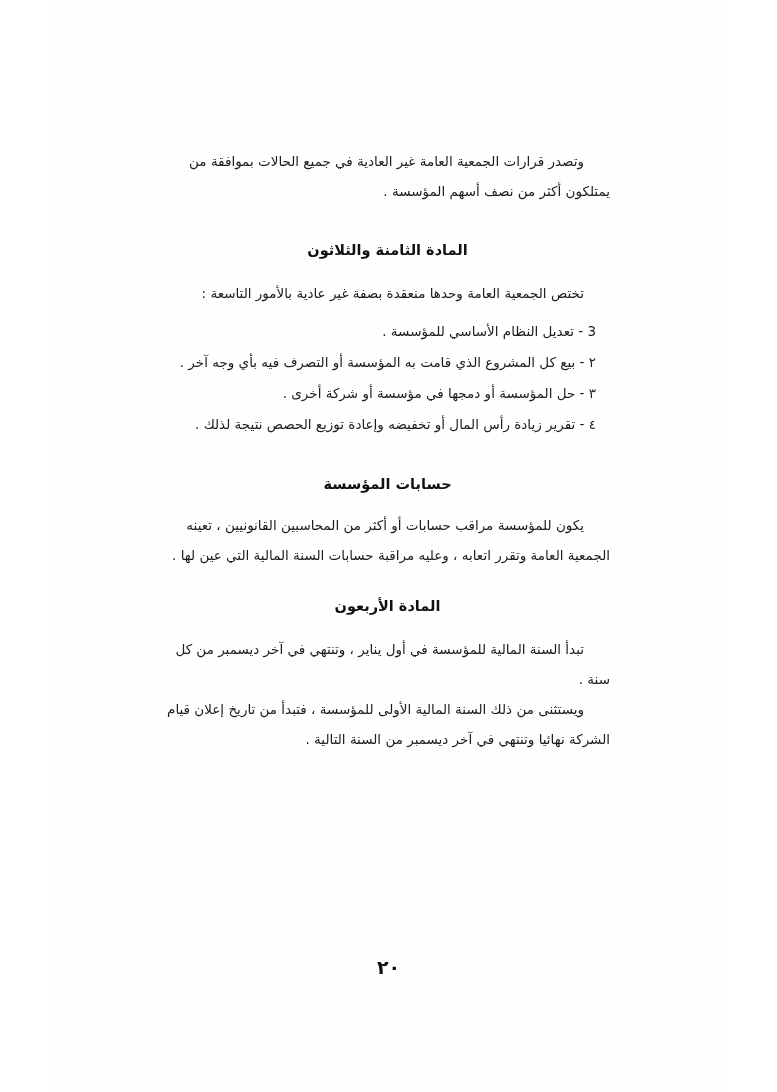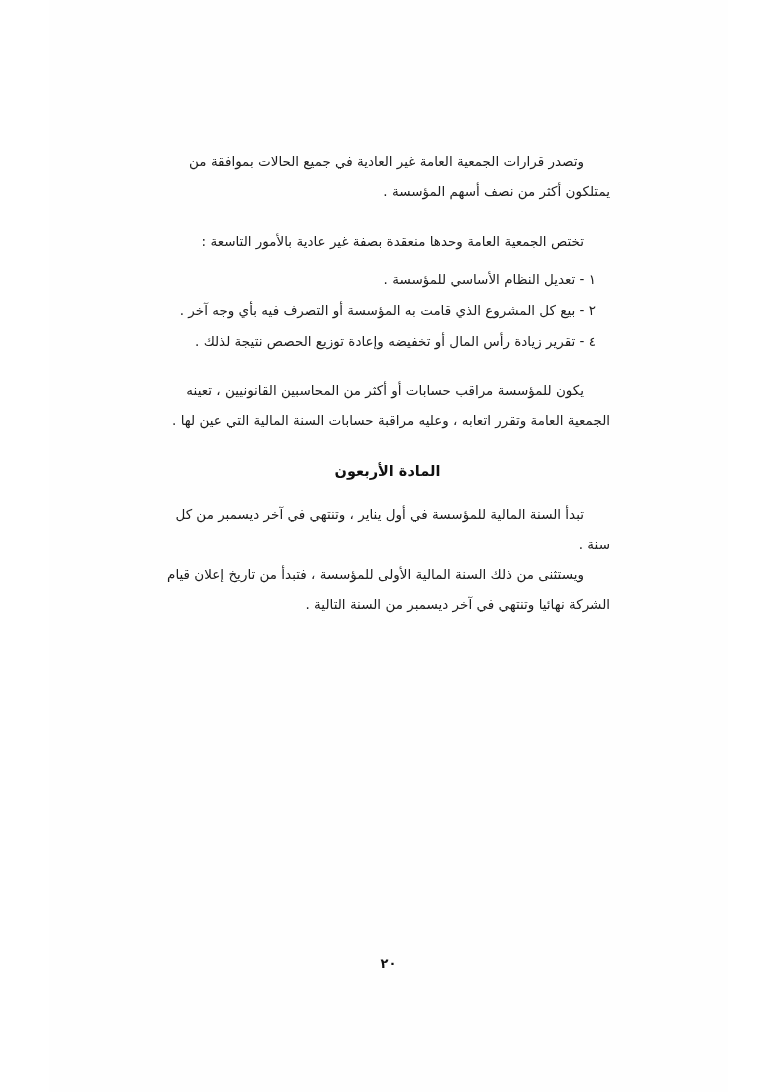--- a/index.html
+++ b/index.html
@@ -43,41 +43,44 @@
   .p-article39 { margin-top: 18px; }
   .h-article40 { margin-top: 28px; }
   .p-article40a { margin-top: 20px; }
   .p-article40b { }
   .page-number {
     position: absolute;
     top: 956px;
     left: 0;
     right: 0;
     text-align: center;
-    font-size: 13px;
+    font-size: 19px;
     font-weight: bold;
     color: #111;
   }
 </style>
 </head>
 <body>
 
 <div class="page">
 
   <p class="body-text indent">وتصدر قرارات الجمعية العامة غير العادية في جميع الحالات بموافقة من يمتلكون أكثر من نصف أسهم المؤسسة .</p>
 
+  <h2 class="heading h-article38">المادة الثامنة والثلاثون</h2>
 
   <p class="body-text indent intro-line">تختص الجمعية العامة وحدها منعقدة بصفة غير عادية بالأمور التاسعة :</p>
 
   <div class="list">
-    <p class="list-item">١ - تعديل النظام الأساسي للمؤسسة .</p>
+    <p class="list-item">3 - تعديل النظام الأساسي للمؤسسة .</p>
     <p class="list-item">٢ - بيع كل المشروع الذي قامت به المؤسسة أو التصرف فيه بأي وجه آخر .</p>
+    <p class="list-item">٣ - حل المؤسسة أو دمجها في مؤسسة أو شركة أخرى .</p>
     <p class="list-item">٤ - تقرير زيادة رأس المال أو تخفيضه وإعادة توزيع الحصص نتيجة لذلك .</p>
   </div>
 
+  <h2 class="heading h-accounts">حسابات المؤسسة</h2>
 
 
   <p class="body-text indent p-article39">يكون للمؤسسة مراقب حسابات أو أكثر من المحاسبين القانونيين ، تعينه الجمعية العامة وتقرر اتعابه ، وعليه مراقبة حسابات السنة المالية التي عين لها .</p>
 
   <h2 class="heading h-article40">المادة الأربعون</h2>
 
   <p class="body-text indent p-article40a">تبدأ السنة المالية للمؤسسة في أول يناير ، وتنتهي في آخر ديسمبر من كل سنة .</p>
 
   <p class="body-text indent p-article40b">ويستثنى من ذلك السنة المالية الأولى للمؤسسة ، فتبدأ من تاريخ إعلان قيام الشركة نهائيا وتنتهي في آخر ديسمبر من السنة التالية .</p>
 

